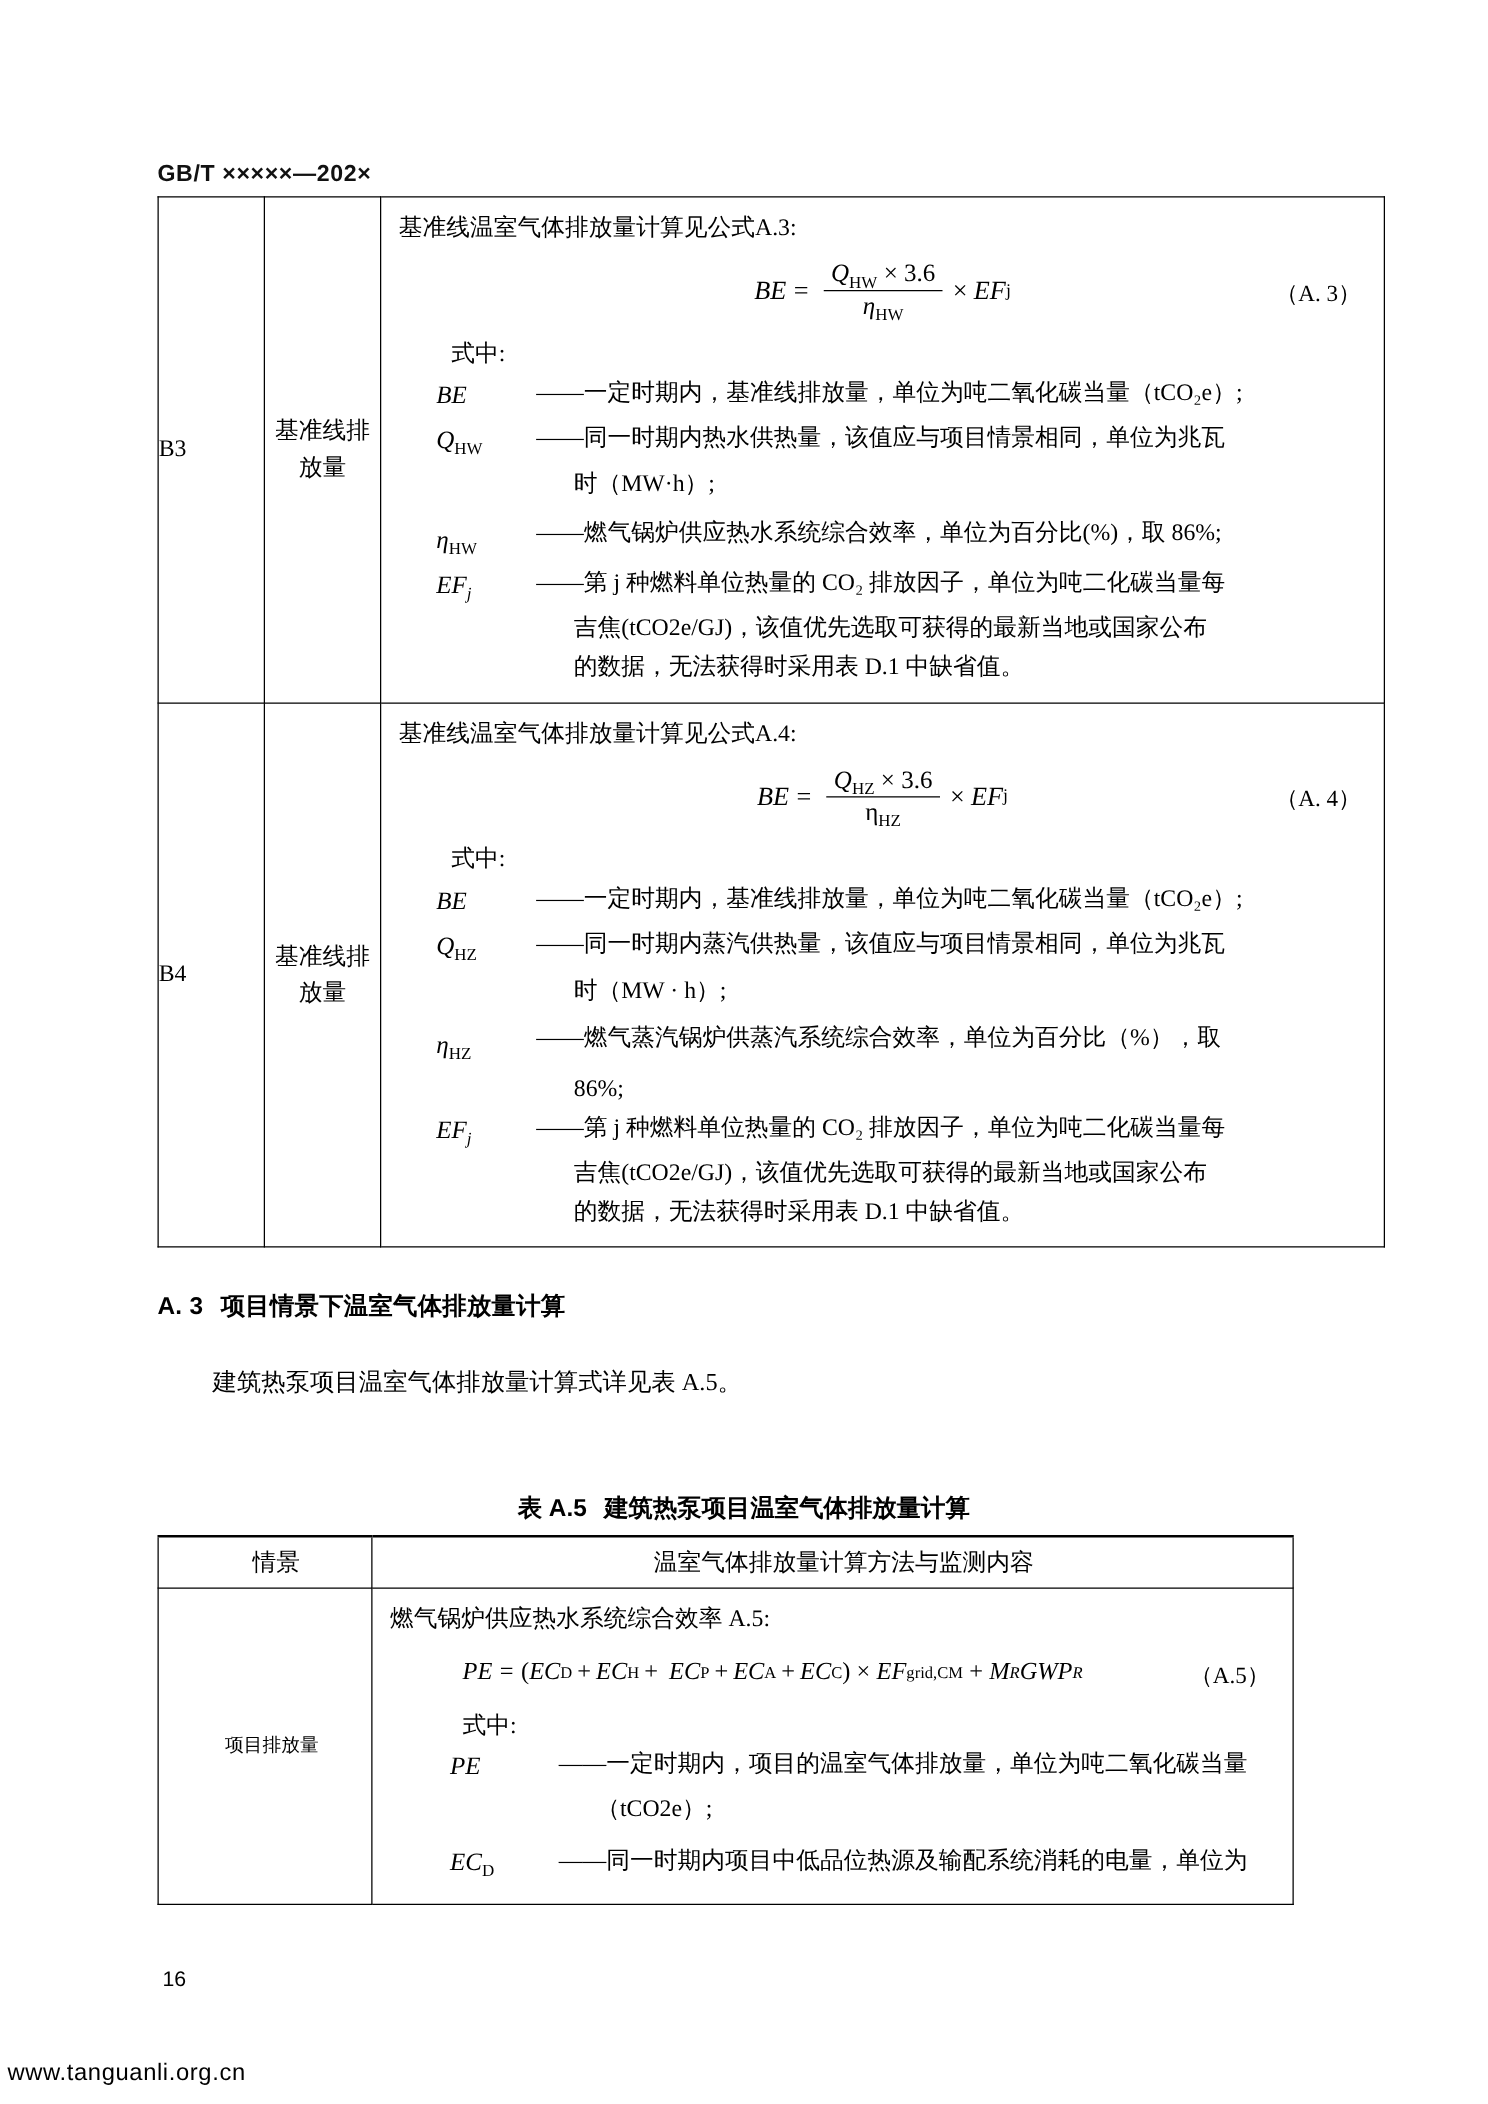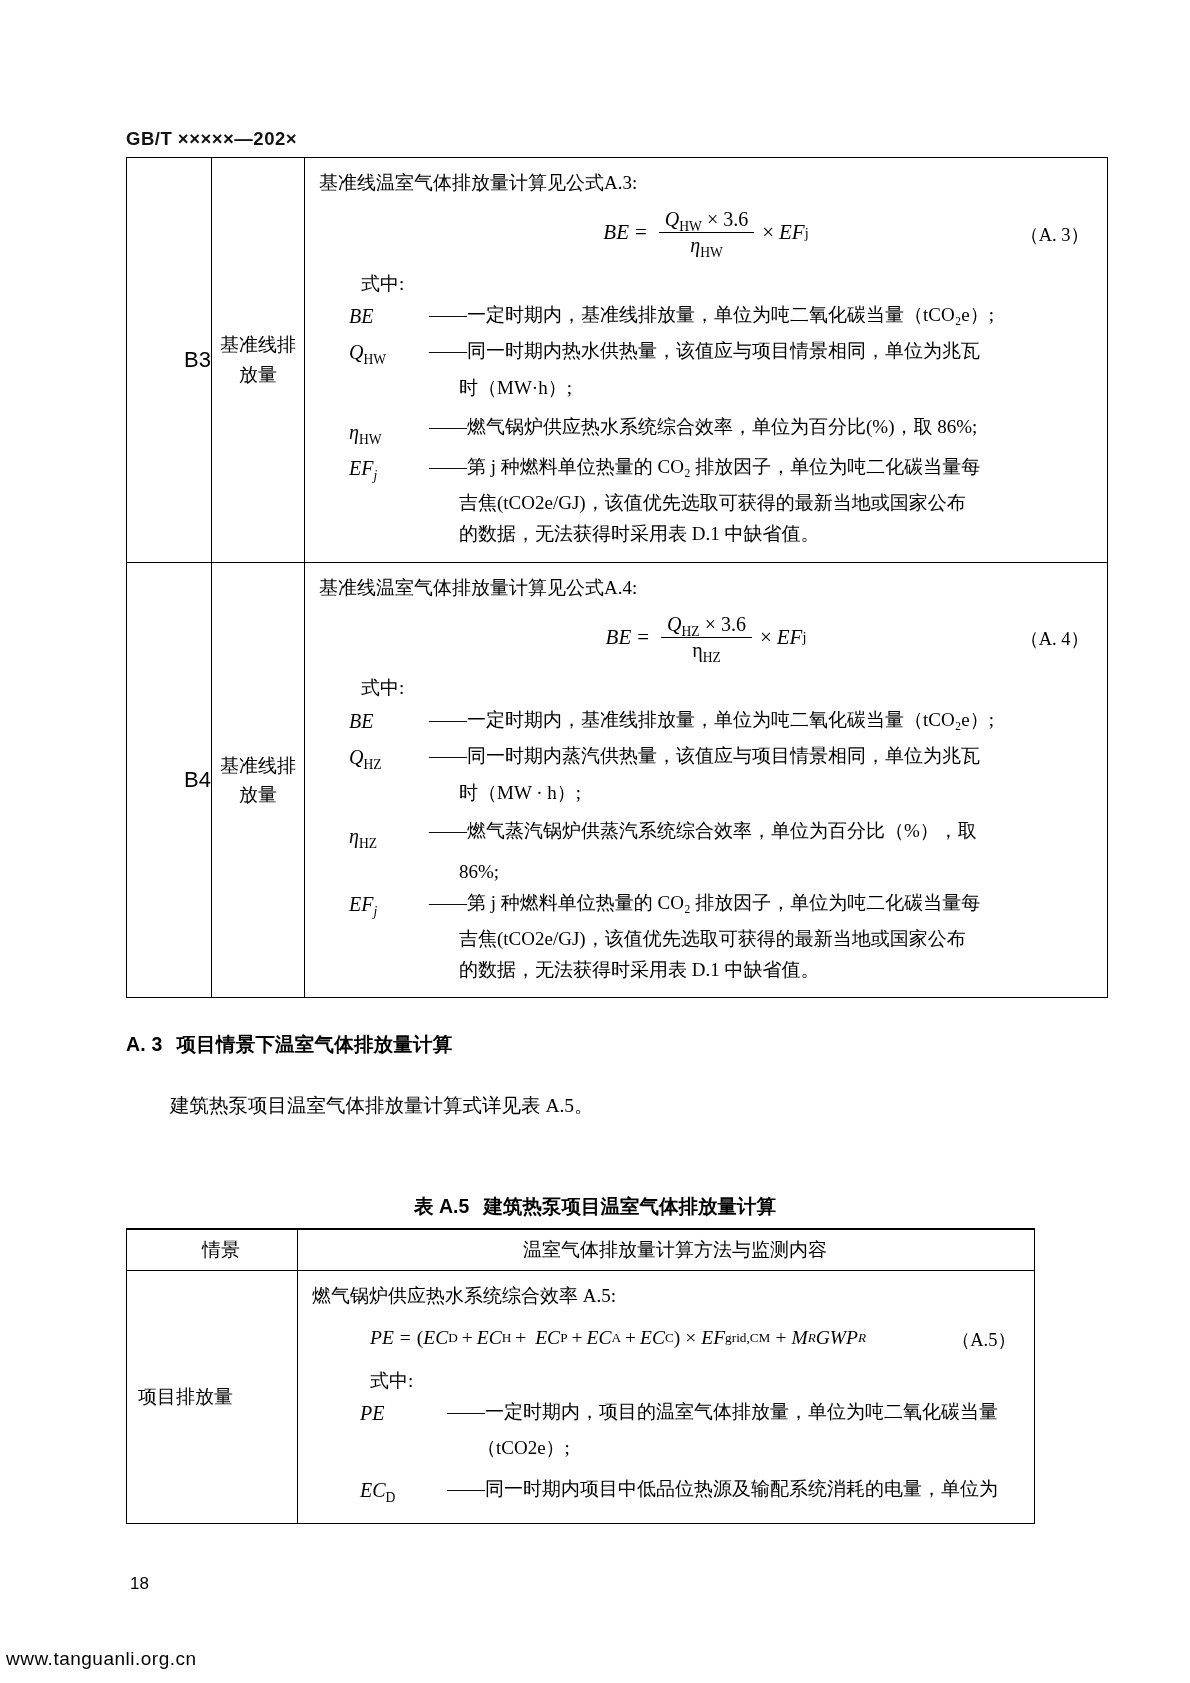--- a/index.html
+++ b/index.html
@@ -54,23 +54,23 @@
   #table-b {
     left: 126px;
     top: 157px;
     width: 938px;
   }
   #table-b .col-code { width: 84px; }
   #table-b .col-scene { width: 80px; }
   #table-b .col-body { width: 774px; }
 
   .cell-code {
-    text-align: right;
-    font-family: Liberation Sans, sans-serif;
-    font-size: 22px;
+    text-align: left;
+    font-family: Liberation Serif, serif;
+    font-size: 19px;
   }
   .cell-scene {
     text-align: center;
     font-size: 19px;
     line-height: 1.55;
     padding: 0 6px !important;
   }
   .cell-body {
     padding: 9px 14px 12px 14px !important;
     vertical-align: top !important;
@@ -211,21 +211,22 @@
   }
   #table-a5 .col-scene2 { width: 152px; }
   #table-a5 .col-body2 { width: 718px; }
   #table-a5 th {
     text-align: center;
     font-size: 19px;
     font-weight: normal;
     height: 40px;
   }
   #table-a5 .cell-scene2 {
-    font-size: 19px;
+    text-align: center;
+    font-size: 15px;
     padding-left: 11px;
   }
 
   .footer-pageno {
     position: absolute;
     left: 130px;
     top: 1574px;
     font-family: "Liberation Sans", "DejaVu Sans", sans-serif;
     font-size: 17px;
   }
@@ -412,16 +413,16 @@
               <span class="def-sym" style="width:135px; padding-left:48px;"><span>EC</span><span class="sb">D</span></span>
               <span class="def-text">——同一时期内项目中低品位热源及输配系统消耗的电量，单位为</span>
             </div>
           </div>
 
         </td>
       </tr>
     </tbody>
   </table>
 
-  <div class="footer-pageno">18</div>
+  <div class="footer-pageno">16</div>
   <div class="watermark">www.tanguanli.org.cn</div>
 
 </div>
 
 </body></html>

